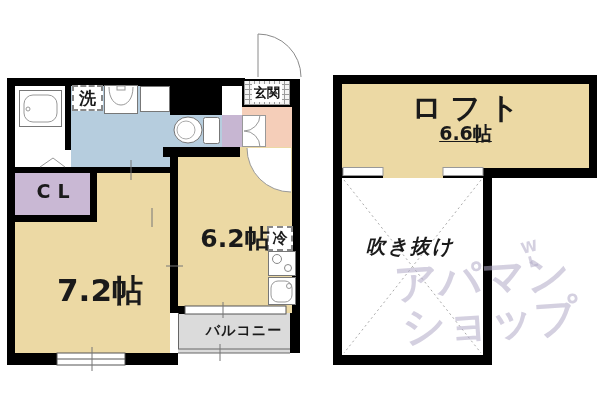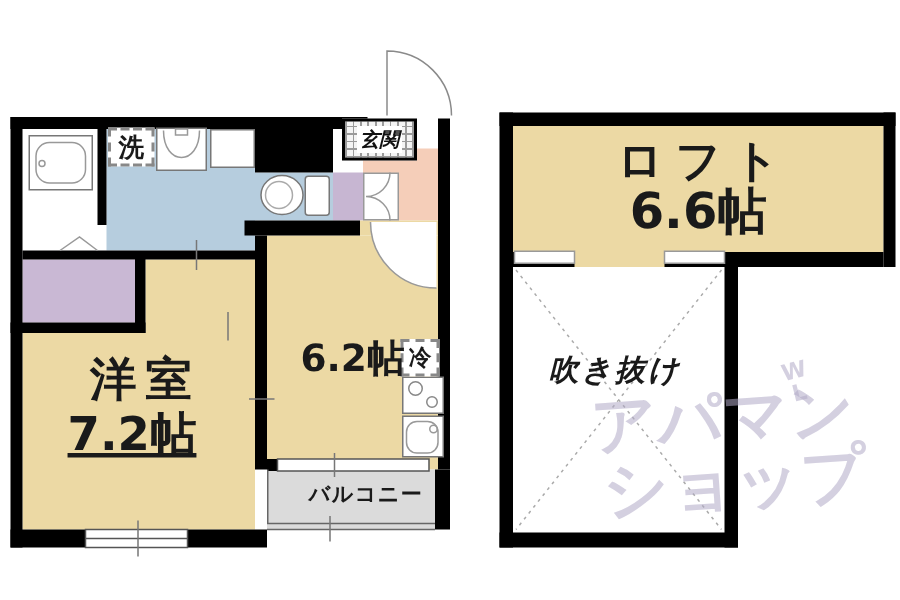--- a/index.html
+++ b/index.html
@@ -121,30 +121,30 @@
     </g>
   </svg>
 
   <div class="box" style="left:72px;top:85px;width:31px;height:26px;font-size:17px;">
     <span>洗</span>
   </div>
   <div class="box" style="left:267px;top:226px;width:26px;height:25px;font-size:15px;">
     <span>冷</span>
   </div>
 
-  <div class="mat" style="left:228px;top:79px;width:50px;height:28px;font-style:italic;">
+  <div class="mat" style="left:242px;top:79px;width:50px;height:28px;">
     <span>玄関</span>
   </div>
 
-  <div class="lbl" style="left:15px;top:237px;width:158px;font-size:31px;letter-spacing:6px;text-indent:6px;">洋室</div>
-  <div class="lbl" style="left:4px;top:274px;width:168px;font-size:31px;text-decoration:underline;">7.2帖</div>
+  <div class="lbl" style="left:15px;top:182px;width:76px;font-size:19px;letter-spacing:7px;text-indent:7px;">CL</div>
+  <div class="lbl" style="left:16px;top:274px;width:168px;font-size:31px;">7.2帖</div>
   <div class="lbl" style="left:176px;top:226px;width:118px;font-size:25px;">6.2帖</div>
   <div class="lbl" style="left:178px;top:323px;width:132px;font-size:14px;letter-spacing:1px;">バルコニー</div>
   <div class="lbl" style="left:342px;top:92px;width:247px;font-size:30px;letter-spacing:8px;text-indent:8px;">ロフト</div>
-  <div class="lbl" style="left:342px;top:124px;width:247px;font-size:33px;">6.6帖</div>
+  <div class="lbl" style="left:342px;top:124px;width:247px;font-size:19px;text-decoration:underline;">6.6帖</div>
   <div class="lbl" style="left:344px;top:236px;width:132px;font-size:20px;letter-spacing:2px;font-style:italic;">吹き抜け</div>
 
   <div class="wm" style="left:394px;top:250px;font-size:43px;transform:rotate(-4deg);">アパマン</div>
   <div class="wm" style="left:402px;top:293px;font-size:43px;transform:rotate(-4deg);">ショップ</div>
   <div class="wm" style="left:523px;top:240px;font-size:15px;line-height:15px;transform:rotate(-14deg);text-align:center;">
     <div>W</div>
     <div>L</div>
   </div>
 
 </div>

